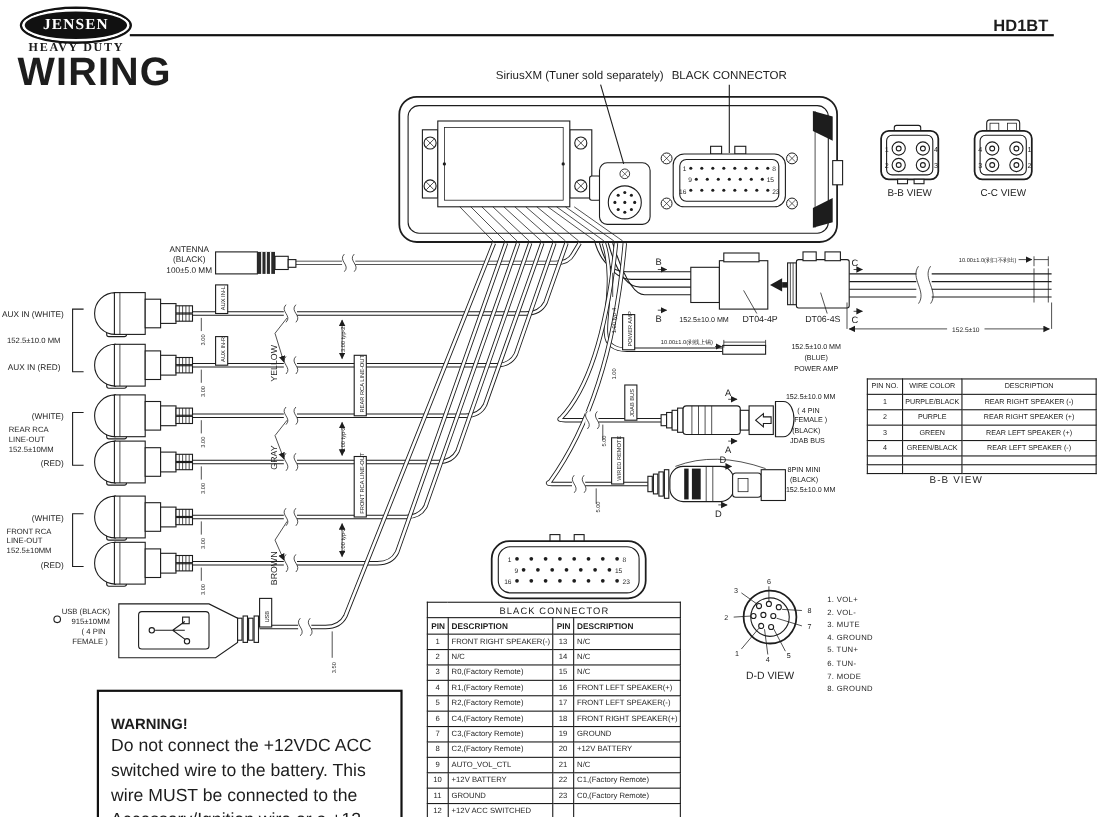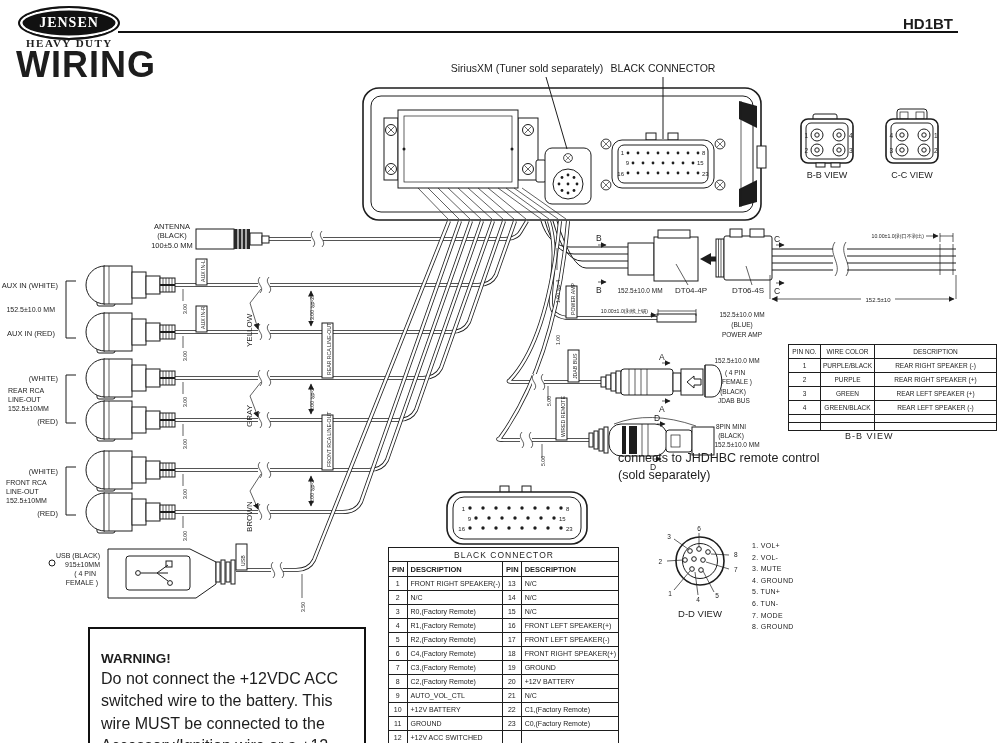--- a/index.html
+++ b/index.html
@@ -740,23 +740,19 @@
       <div>1. VOL+</div>
       <div>2. VOL-</div>
       <div>3. MUTE</div>
       <div>4. GROUND</div>
       <div>5. TUN+</div>
       <div>6. TUN-</div>
       <div>7. MODE</div>
       <div>8. GROUND</div>
     </div>
 
-  <div class="remnote">
-    <div>connects to JHDHBC remote control</div>
-    <div>(sold separately)</div>
-  </div>
 
   <div class="warnbox">
     <div class="wt">WARNING!</div>
     <div class="wb">Do not connect the +12VDC ACC switched wire to the battery. This wire MUST be connected to the Accessory/Ignition wire or a +12 volts switched power source.</div>
   </div>
 
 </div>
 
 </body></html>

